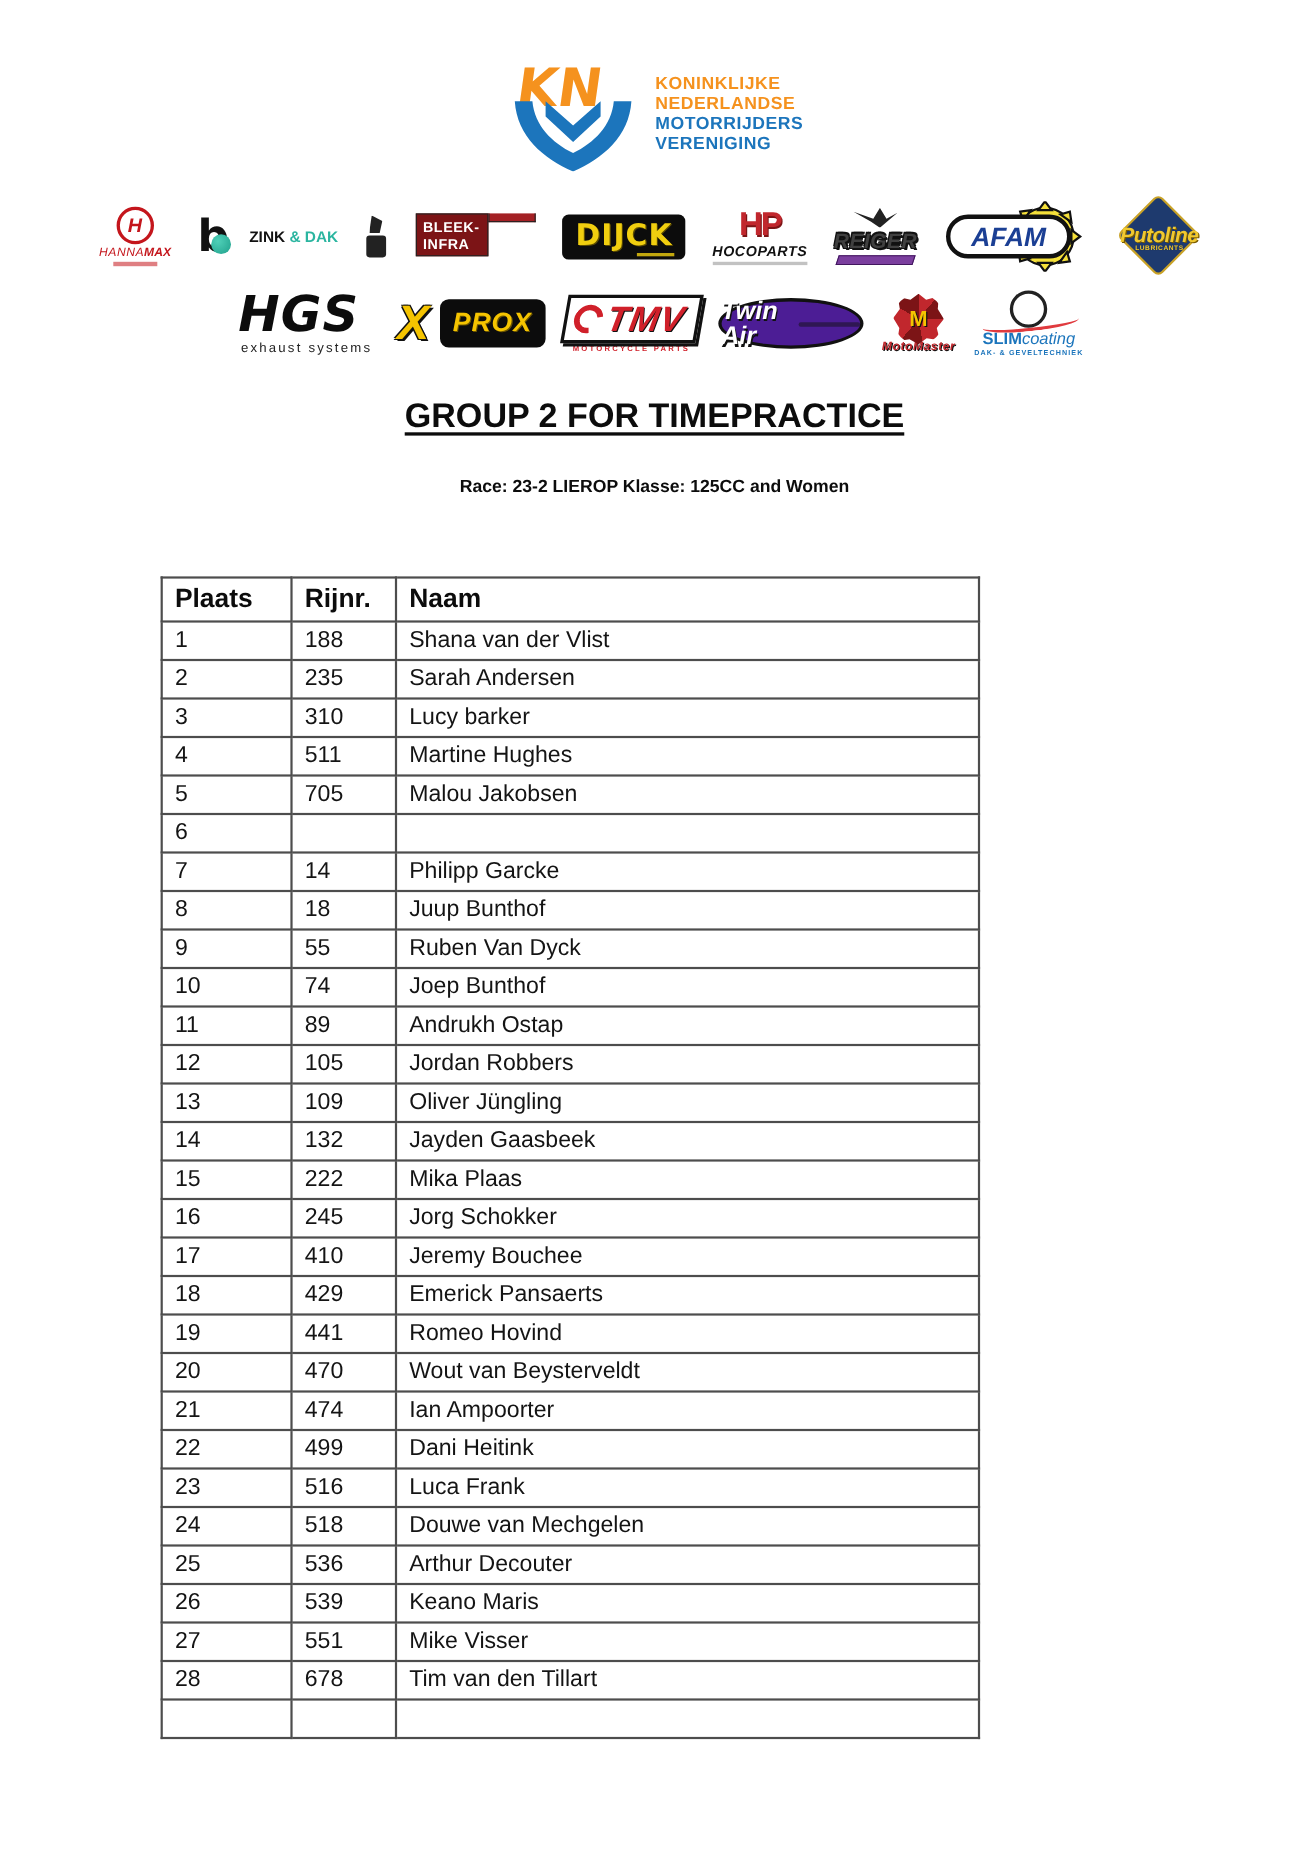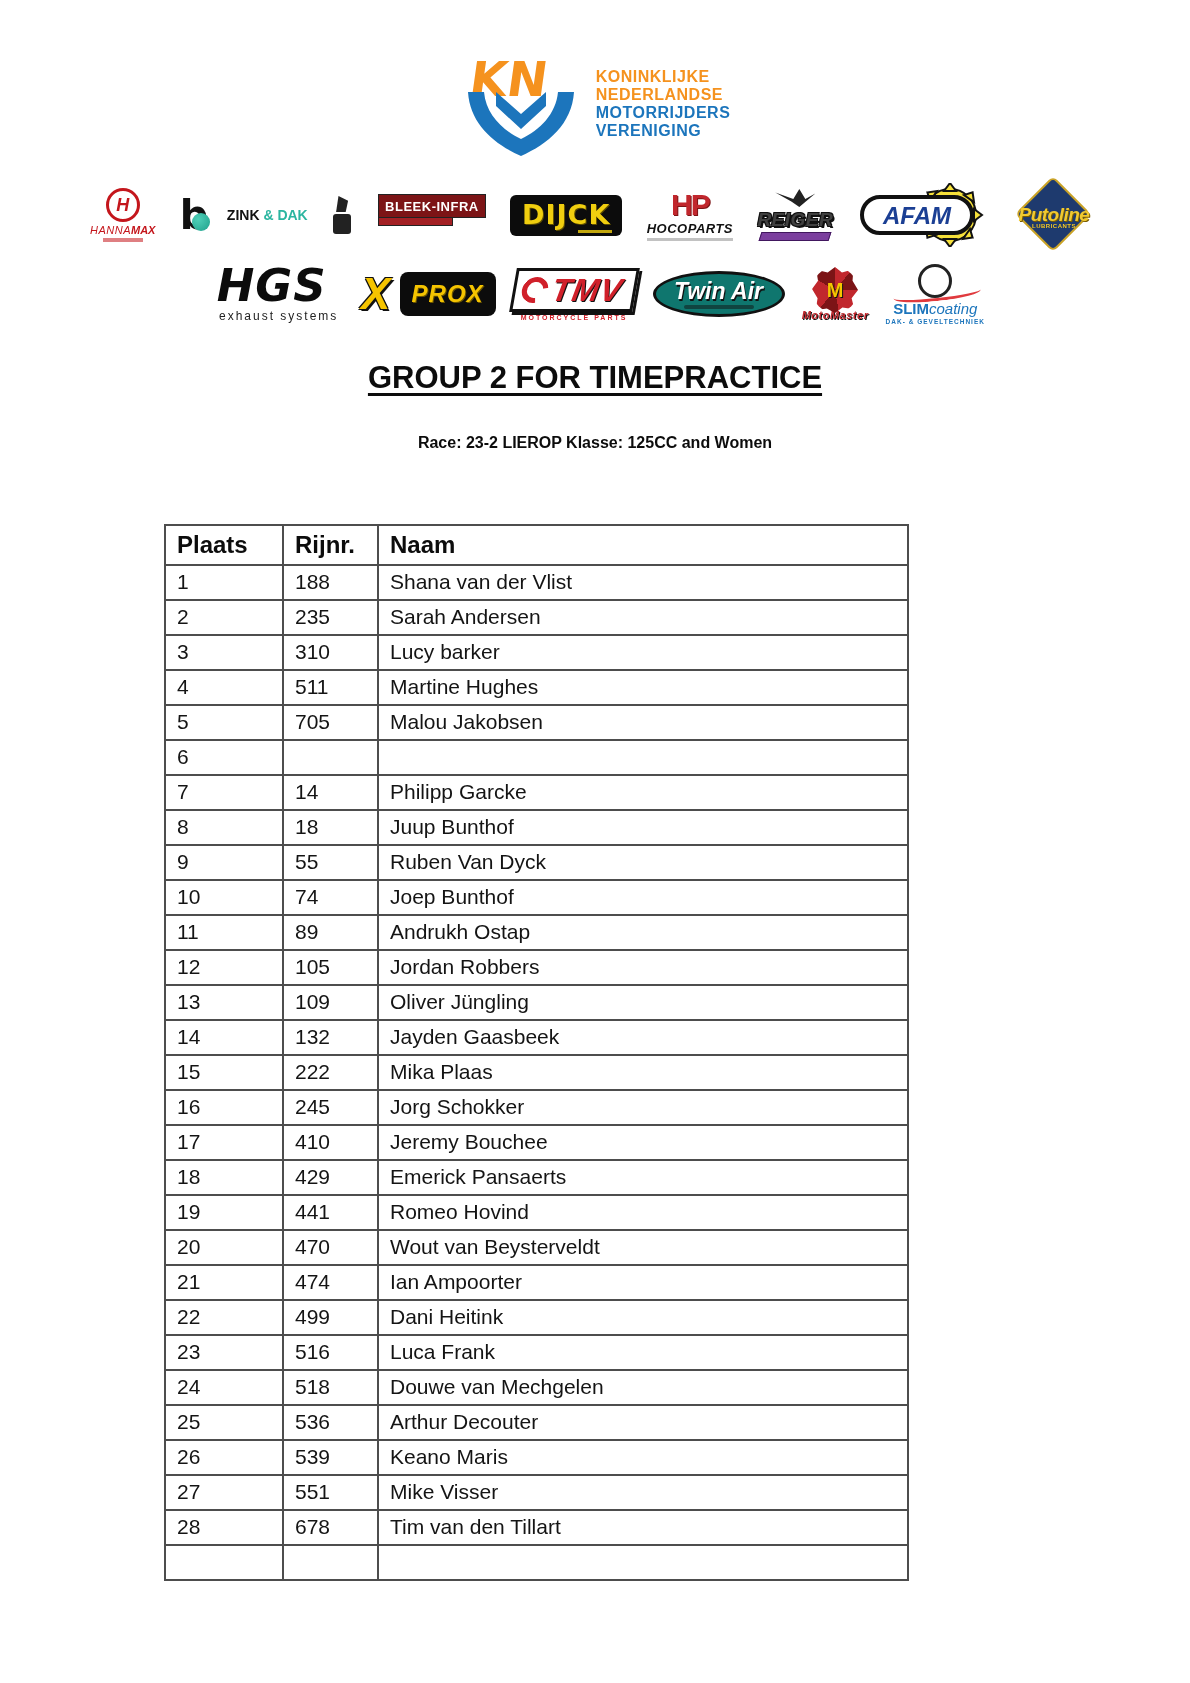--- a/index.html
+++ b/index.html
@@ -39,21 +39,21 @@
     background:radial-gradient(circle at 35% 35%, #4fd0b8, #1fa08b); }
   .zd-label { font-size:14px; font-weight:bold; }
   .zd-label .p1 { color:#111; }
   .zd-label .p2 { color:#2BB5A0; }
 
   
   .bi { flex-direction:row; align-items:flex-start; gap:2px; }
   .bi-machine { width:20px; height:42px; position:relative; }
   .bi-machine:before { content:""; position:absolute; left:4px; top:2px; width:12px; height:16px; background:#222; clip-path:polygon(0 100%,20% 0,100% 30%,80% 100%); }
   .bi-machine:after { content:""; position:absolute; left:1px; bottom:2px; width:18px; height:20px; background:#222; border-radius:3px; }
-  .bi-box { display:flex; flex-direction:column;margin-left:24px; }
+  .bi-box { display:flex; flex-direction:row;margin-left:24px; }
   .bi-name { background:#7c1416; color:#fff; font-weight:bold; font-size:13px; letter-spacing:0.5px;
     padding:4px 6px 3px; border:1px solid #222; }
   .bi-sub { height:8px; width:70%; background:#a32024; border:1px solid #222; border-top:none; }
 
   
   .dj-box { background:#0c0c0c; border-radius:6px; padding:6px 12px 8px; position:relative; }
   .dj-name { color:#F0CE0F; font-weight:bold; font-size:27px; letter-spacing:1px; line-height:1;
     font-family:"DejaVu Sans", sans-serif; text-shadow:1px 1px 0 #5d4d00; }
   .dj-box:after { content:""; position:absolute; right:10px; bottom:3px; width:34px; height:3px; background:#F0CE0F; opacity:.8;}
 
@@ -102,22 +102,22 @@
   
   .tmv { position:relative; }
   .tmv-row { display:flex; align-items:center; gap:4px; transform:skewX(-10deg);
     border:3px solid #111; padding:3px 10px 3px 6px; background:#fff; box-shadow:3px 3px 0 #111;}
   .tmv-swoosh { width:26px; height:26px; border-radius:50%; border:5px solid #D0202A; border-right-color:transparent; transform:rotate(35deg);}
   .tmv-name { color:#D0202A; font-weight:bold; font-style:italic; font-size:32px; line-height:1;
     text-shadow:1px 1px 0 #111; letter-spacing:1px;}
   .tmv-sub { margin-top:2px; color:#D0202A; font-size:7px; font-weight:bold; letter-spacing:2px; text-align:center;}
 
   
-  .ta-oval { width:132px; height:46px; background:#0f766e; border:3px solid #111; border-radius:50%;
-    display:flex; flex-direction:column; align-items:center; justify-content:center; }
+  .ta-oval { width:132px; height:46px; background:#4c1d95; border:3px solid #111; border-radius:50%;
+    display:flex; flex-direction:row; align-items:center; justify-content:center; }
   .ta-name { color:#fff; font-weight:bold; font-style:italic; font-size:23px; line-height:1;
     text-shadow:1px 2px 0 #111; }
   .ta-sub { width:70px; height:4px; background:#111; opacity:.5; margin-top:2px; border-radius:2px;}
 
   
   .mm-flame { width:46px; height:46px; position:relative; }
   .mm-flame:before { content:""; position:absolute; inset:0; border-radius:50%;
     background:conic-gradient(#C1272D 0 40deg, #7c1416 40deg 90deg, #C1272D 90deg 170deg, #7c1416 170deg 220deg, #C1272D 220deg 300deg, #7c1416 300deg 360deg); 
     clip-path:polygon(50% 0, 65% 12%, 90% 5%, 88% 30%, 100% 50%, 86% 68%, 92% 92%, 66% 88%, 50% 100%, 32% 90%, 8% 94%, 12% 68%, 0 48%, 13% 30%, 9% 6%, 34% 12%);}
   .mm-flame:after { content:"M"; position:absolute; inset:0; text-align:center; line-height:46px;
@@ -133,21 +133,21 @@
   .sc-name .p1 { color:#1C75BC; font-weight:bold; }
   .sc-name .p2 { color:#1C75BC; font-style:italic; }
   .sc-sub { font-size:6.5px; color:#1C75BC; letter-spacing:1px; margin-top:1px; font-weight:bold;}
 
   
   .title { text-align:center; margin-top:34px; font-size:31px; font-weight:bold;
     text-decoration:underline; text-decoration-thickness:3px; text-underline-offset:5px; color:#0c0c0c; }
   .race-info { text-align:center; margin-top:38px; font-size:16px; font-weight:bold; color:#0c0c0c; }
 
   
-  .table-wrap { position:absolute; left:164px; top:524px; }
+  .table-wrap { position:absolute; left:146px; top:524px; }
   table { border-collapse:collapse; table-layout:fixed; width:743px; background:#fff; }
   col.c-plaats { width:118px; } col.c-rijnr { width:95px; } col.c-naam { width:530px; }
   th, td { border:2px solid #4d4d4d; text-align:left; vertical-align:middle;
     overflow:hidden; white-space:nowrap; }
   th { font-size:24px; font-weight:bold; padding:4px 6px 5px 11px; height:40px; color:#0c0c0c;}
   td { font-size:21px; font-weight:normal; padding:2px 6px 3px 11px; height:35px; color:#141414;
     font-family:"Liberation Sans", sans-serif; }
 </style>
 </head>
 <body>

